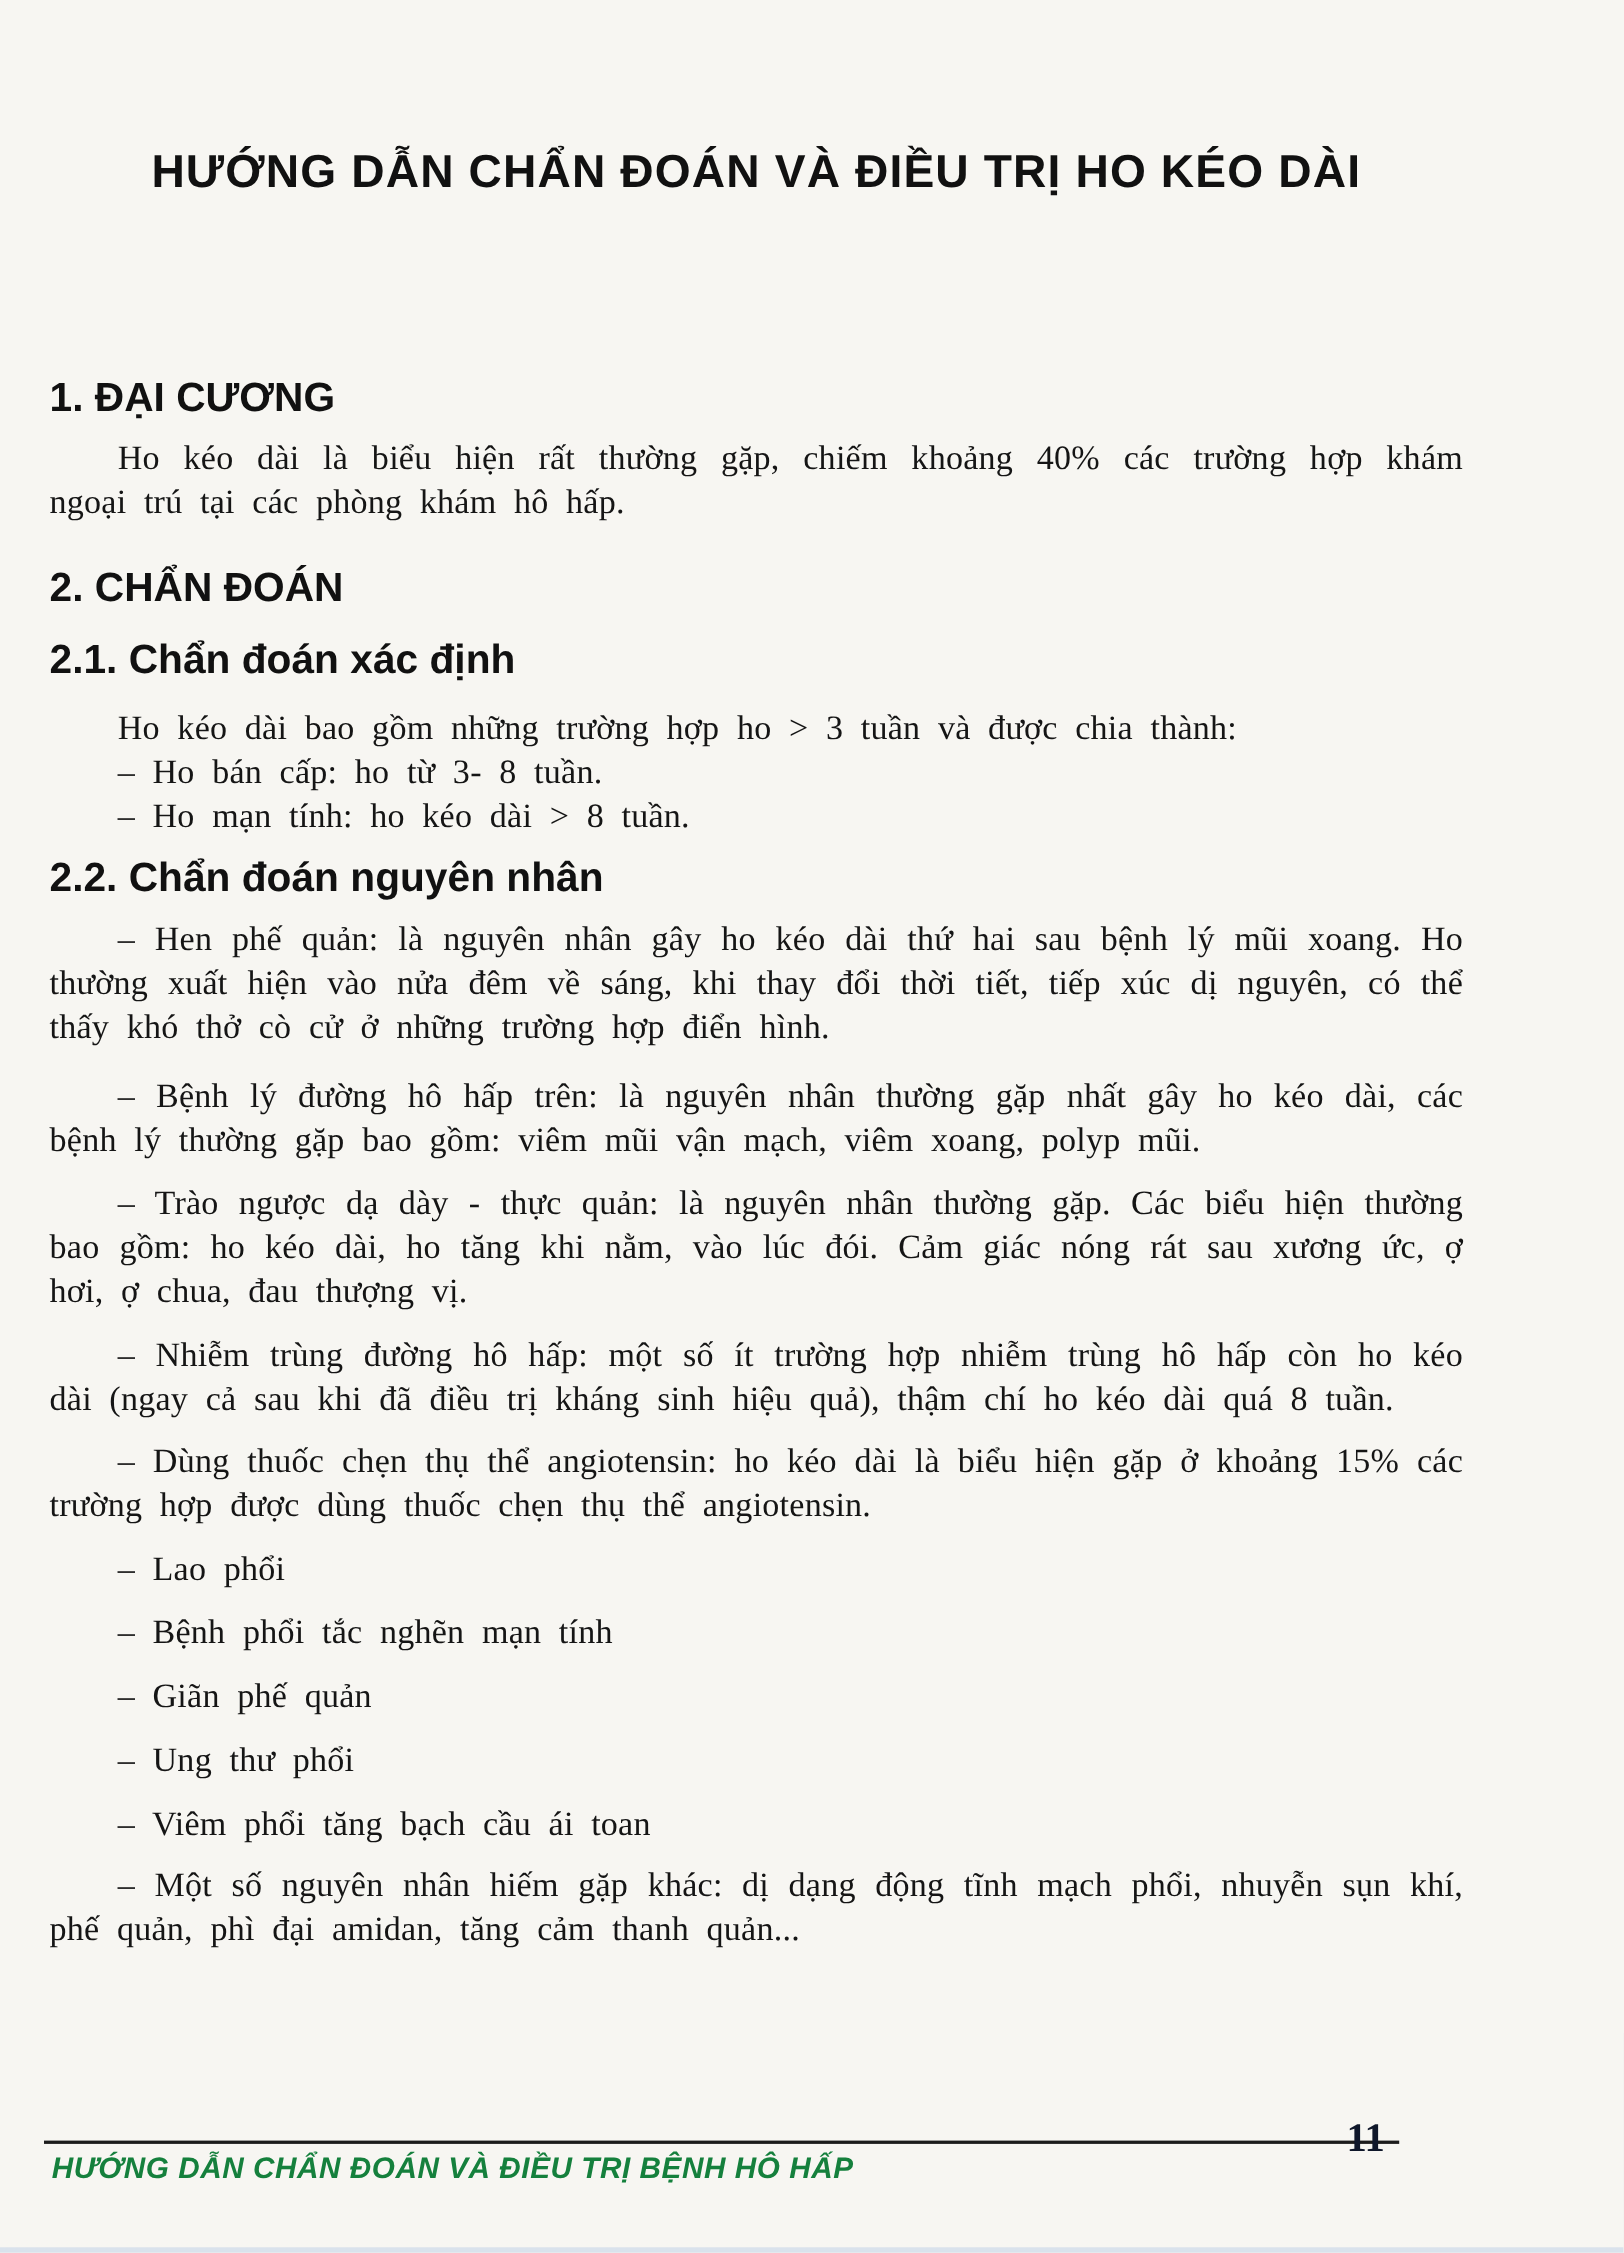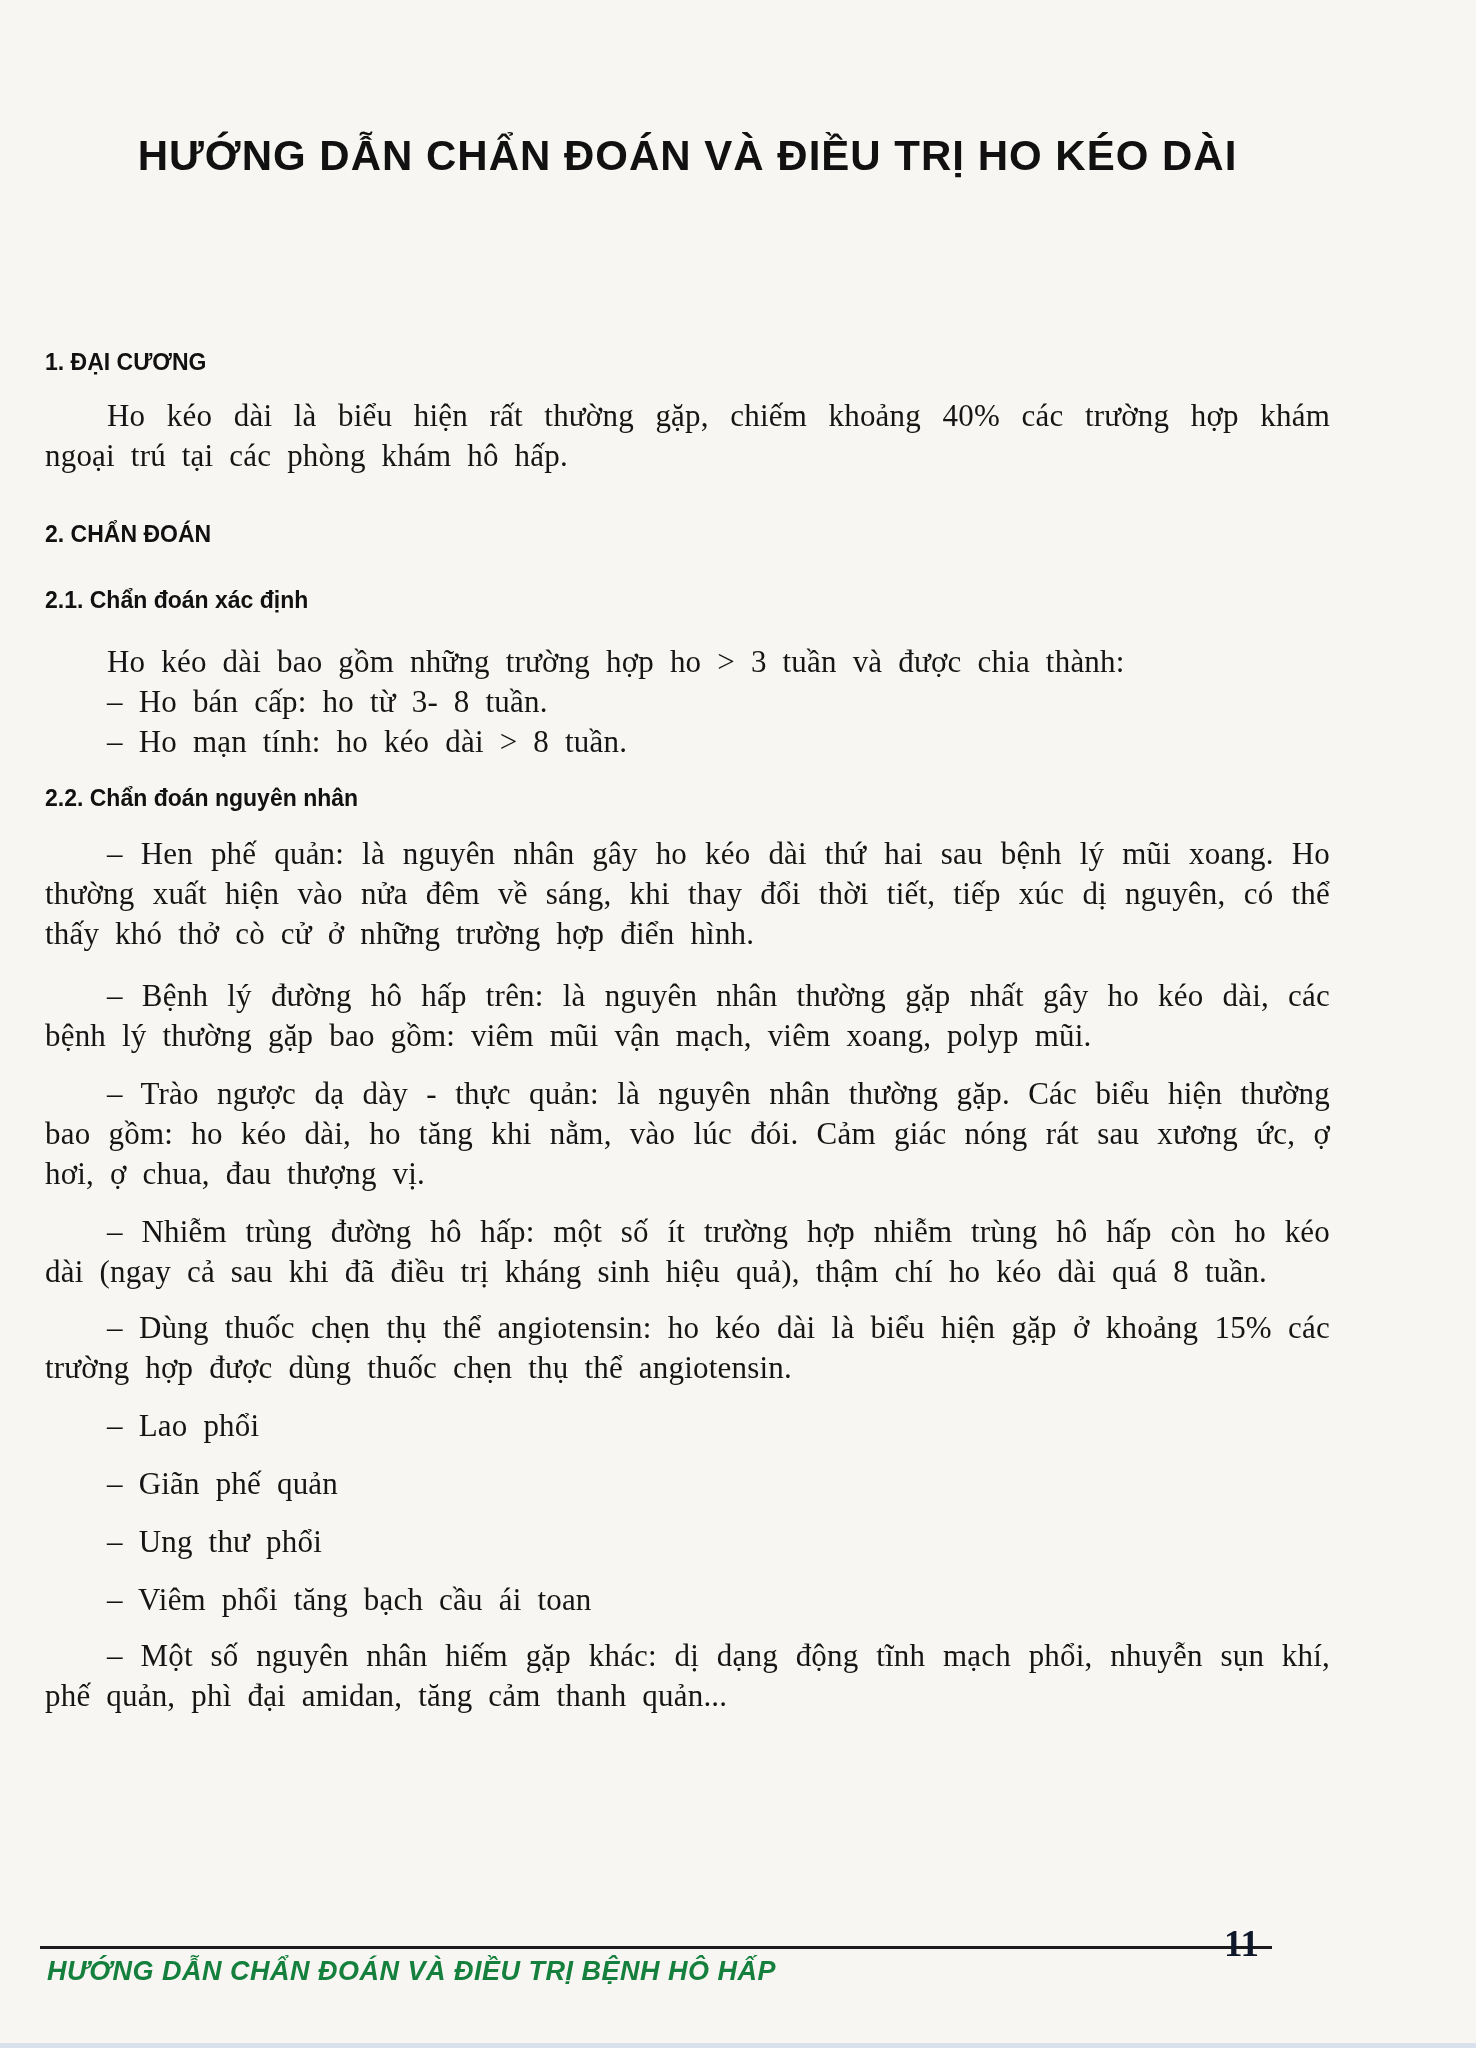--- a/index.html
+++ b/index.html
@@ -37,21 +37,21 @@
     font-size: 42px;
     line-height: 52px;
     letter-spacing: 1px;
     text-align: center;
     color: #111;
   }
 
   .h-sec {
     font-family: "Liberation Sans", sans-serif;
     font-weight: 700;
-    font-size: 23px;
+    font-size: 37px;
     line-height: 40px;
     color: #111;
   }
 
   .para {
     font-size: 31px;
     line-height: 40px;
     text-align: justify;
     text-indent: 62px;
     letter-spacing: 0.2px;
@@ -129,20 +129,21 @@
     <div class="para mt22">– Bệnh lý đường hô hấp trên: là nguyên nhân thường gặp nhất gây ho kéo dài, các bệnh lý thường gặp bao gồm: viêm mũi vận mạch, viêm xoang, polyp mũi.</div>
 
     <div class="para mt18">– Trào ngược dạ dày - thực quản: là nguyên nhân thường gặp. Các biểu hiện thường bao gồm: ho kéo dài, ho tăng khi nằm, vào lúc đói. Cảm giác nóng rát sau xương ức, ợ hơi, ợ chua, đau thượng vị.</div>
 
     <div class="para mt18">– Nhiễm trùng đường hô hấp: một số ít trường hợp nhiễm trùng hô hấp còn ho kéo dài (ngay cả sau khi đã điều trị kháng sinh hiệu quả), thậm chí ho kéo dài quá 8 tuần.</div>
 
     <div class="para mt16">– Dùng thuốc chẹn thụ thể angiotensin: ho kéo dài là biểu hiện gặp ở khoảng 15% các trường hợp được dùng thuốc chẹn thụ thể angiotensin.</div>
 
     <div class="para mt18">– Lao phổi</div>
 
+    <div class="para mt18">– Bệnh phổi tắc nghẽn mạn tính</div>
 
     <div class="para mt18">– Giãn phế quản</div>
 
     <div class="para mt18">– Ung thư phổi</div>
 
     <div class="para mt18">– Viêm phổi tăng bạch cầu ái toan</div>
 
     <div class="para mt16">– Một số nguyên nhân hiếm gặp khác: dị dạng động tĩnh mạch phổi, nhuyễn sụn khí, phế quản, phì đại amidan, tăng cảm thanh quản...</div>
 
   </div>

